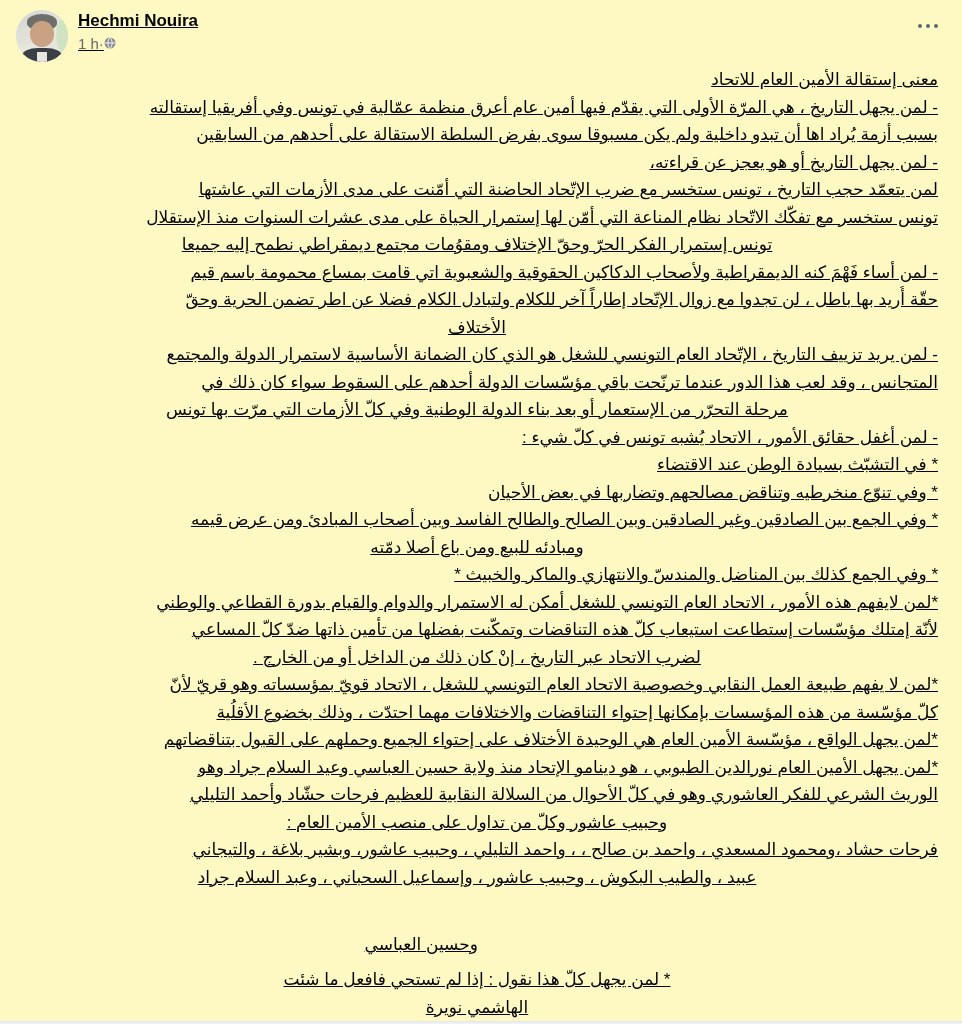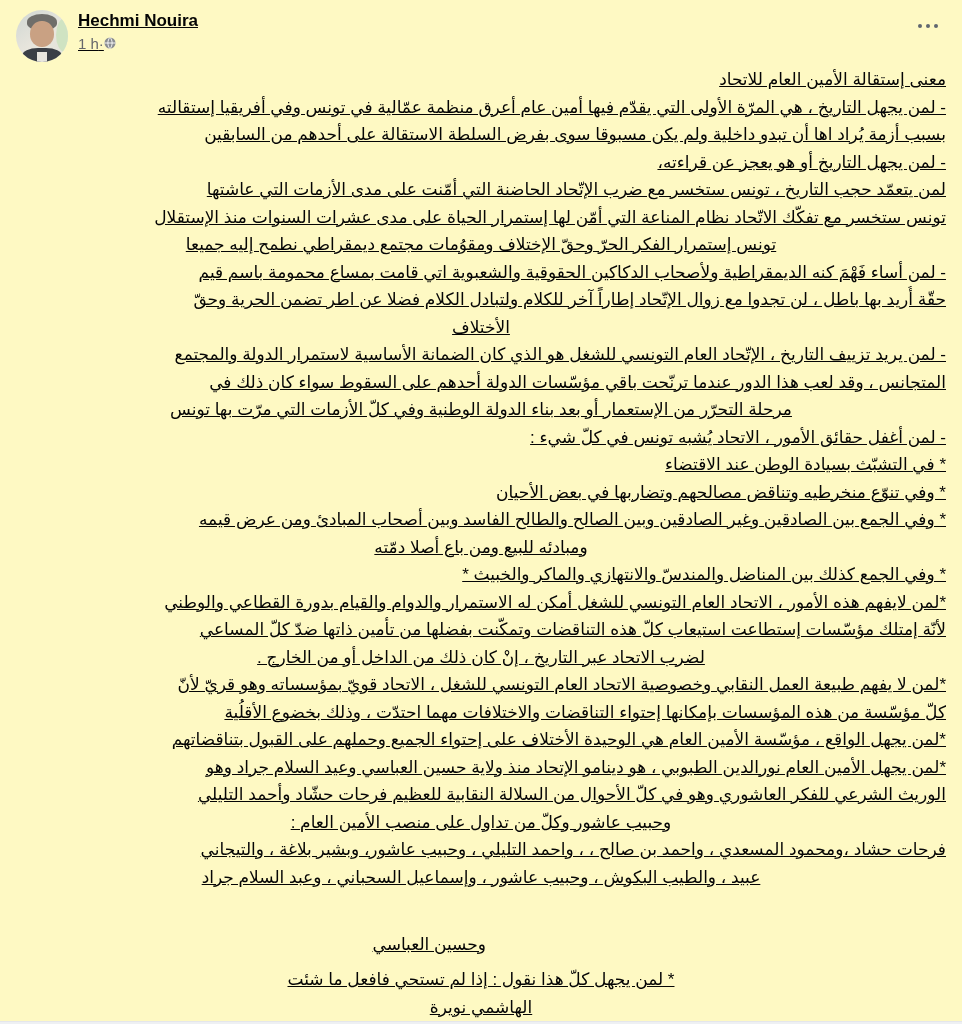--- a/index.html
+++ b/index.html
@@ -26,21 +26,21 @@
   .author{font-size:17px;font-weight:700;line-height:22px;color:#050505;cursor:pointer;}
   .meta{display:flex;align-items:center;margin-top:2px;font-size:15px;color:#65676b;line-height:18px;}
   .meta .globe{display:inline-block;margin-top:1px;}
   .spacer-flex{flex:1;}
   .options{display:flex;gap:4px;align-items:center;padding:14px 8px 8px 8px;cursor:pointer;border-radius:18px;}
   .options i{width:4px;height:4px;border-radius:50%;background:#606770;display:block;}
 
   
   .content{
     direction:rtl;
-    padding:4px 16px 0 16px;
+    padding:4px 24px 0 16px;
     font-size:17px;
     line-height:27.5px;
   }
   .line{white-space:nowrap;overflow:hidden;min-height:27.5px;color:#050505;}
   .line.r{text-align:right;}
   .line.c{text-align:center;}
   .line.c2{text-align:right;margin-left:0;margin-right:460px;margin-top:40px;}
   .pgap{height:7.5px;}
 
   

